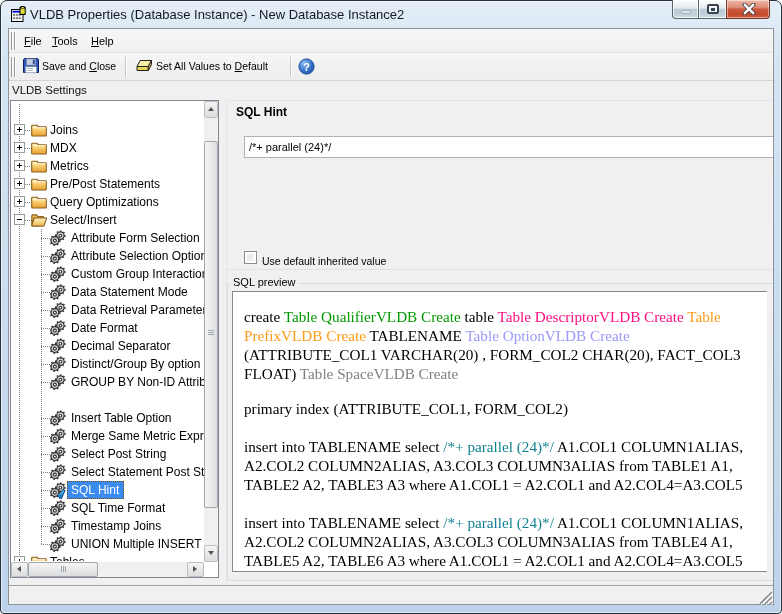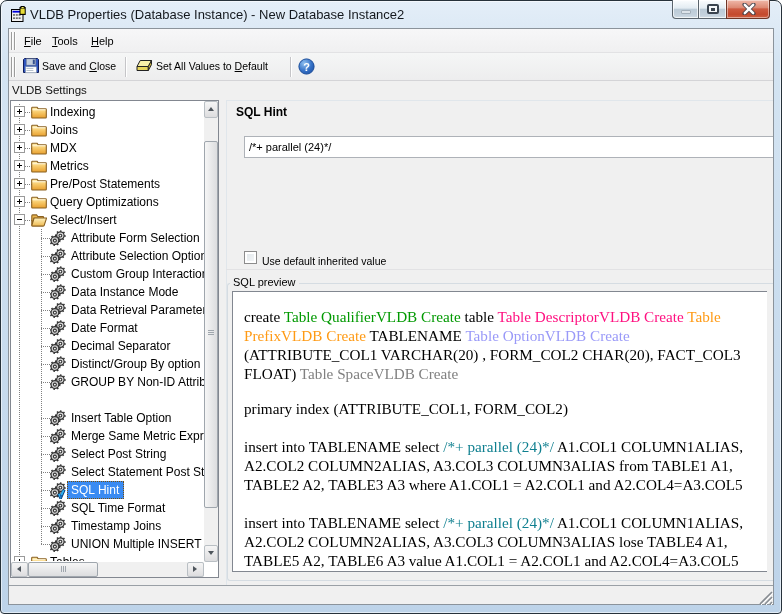--- a/index.html
+++ b/index.html
@@ -135,28 +135,20 @@
  </radialGradient>
       </defs>
  <circle cx="8.5" cy="8.5" r="7.6" fill="url(#hg)" stroke="#1a4c9a"></circle>
  <text x="8.5" y="12.5" font-size="11" font-weight="bold" fill="#fff" text-anchor="middle" font-family="Liberation Sans">?</text>
 </svg>
 <div class="abs" id="vlabel">VLDB Settings</div>
 <div class="abs" id="treebox"></div>
 <div class="abs" id="treerows">
 <div class="dotv" style="left:8px;top:3px;height:458px"></div>
 <div class="dotv" style="left:30px;top:128px;height:316px"></div>
-<div class="trow" style="top:2px">
-<div class="doth" style="left:14px;top:9px;width:18px"></div>
-<div class="exp plus" style="left:3px;top:3px"></div>
-<svg class="abs" style="left:20px;top:2px" width="16" height="14">
-          <use href="#sym-folder"></use>
-        </svg>
-<div class="tlabel" style="left:39px">Indexing</div>
-</div>
 <div class="trow" style="top:20px">
 <div class="doth" style="left:14px;top:9px;width:18px"></div>
 <div class="exp plus" style="left:3px;top:3px"></div>
 <svg class="abs" style="left:20px;top:2px" width="16" height="14">
           <use href="#sym-folder"></use>
         </svg>
 <div class="tlabel" style="left:39px">Joins</div>
 </div>
 <div class="trow" style="top:38px">
 <div class="doth" style="left:14px;top:9px;width:18px"></div>
@@ -217,21 +209,21 @@
 <svg class="abs" style="left:39px;top:1px" width="16" height="16">
           <use href="#sym-gears"></use>
         </svg>
 <div class="tlabel" style="left:60px">Custom Group Interaction</div>
 </div>
 <div class="trow" style="top:182px">
 <div class="doth" style="left:30px;top:9px;width:10px"></div>
 <svg class="abs" style="left:39px;top:1px" width="16" height="16">
           <use href="#sym-gears"></use>
         </svg>
-<div class="tlabel" style="left:60px">Data Instance Mode</div>
+<div class="tlabel" style="left:60px">Data Statement Mode</div>
 </div>
 <div class="trow" style="top:200px">
 <div class="doth" style="left:30px;top:9px;width:10px"></div>
 <svg class="abs" style="left:39px;top:1px" width="16" height="16">
           <use href="#sym-gears"></use>
         </svg>
 <div class="tlabel" style="left:60px">Data Retrieval Parameters</div>
 </div>
 <div class="trow" style="top:218px">
 <div class="doth" style="left:30px;top:9px;width:10px"></div>
@@ -355,22 +347,22 @@
         <div class="sline">(ATTRIBUTE_COL1 VARCHAR(20) , FORM_COL2 CHAR(20), FACT_COL3</div>
         <div class="sline">FLOAT) <span style="color:#808080">Table SpaceVLDB Create</span></div>
         <div class="sblank">&nbsp;</div>
         <div class="sline">primary index (ATTRIBUTE_COL1, FORM_COL2)</div>
         <div class="sline">&nbsp;</div>
         <div class="sline">insert into TABLENAME select <span style="color:#0e7f8f">/*+ parallel (24)*/</span> A1.COL1 COLUMN1ALIAS,</div>
         <div class="sline">A2.COL2 COLUMN2ALIAS, A3.COL3 COLUMN3ALIAS from TABLE1 A1,</div>
         <div class="sline">TABLE2 A2, TABLE3 A3 where A1.COL1 = A2.COL1 and A2.COL4=A3.COL5</div>
         <div class="sline">&nbsp;</div>
         <div class="sline">insert into TABLENAME select <span style="color:#0e7f8f">/*+ parallel (24)*/</span> A1.COL1 COLUMN1ALIAS,</div>
-        <div class="sline">A2.COL2 COLUMN2ALIAS, A3.COL3 COLUMN3ALIAS lose TABLE4 A1,</div>
-        <div class="sline">TABLE5 A2, TABLE6 A3 value A1.COL1 = A2.COL1 and A2.COL4=A3.COL5</div>
+        <div class="sline">A2.COL2 COLUMN2ALIAS, A3.COL3 COLUMN3ALIAS from TABLE4 A1,</div>
+        <div class="sline">TABLE5 A2, TABLE6 A3 where A1.COL1 = A2.COL1 and A2.COL4=A3.COL5</div>
       </div>
     </div>
 <div class="abs" id="botline"></div>
 <svg class="abs" style="left:757px;top:589px" width="16" height="16" viewBox="0 0 16 16">
  <g stroke="#878c92" stroke-width="1.6">
         <path d="M15 3 L3 15 M15 8 L8 15 M15 13 L13 15"></path>
       </g>
  <g stroke="#fdfdfd" stroke-width="1">
         <path d="M16 4 L4 16 M16 9 L9 16 M16 14 L14 16"></path>
       </g>

